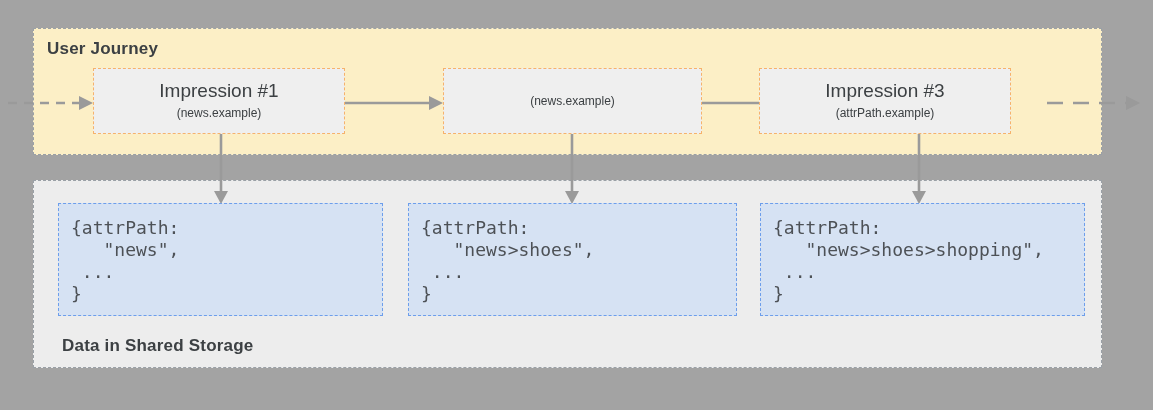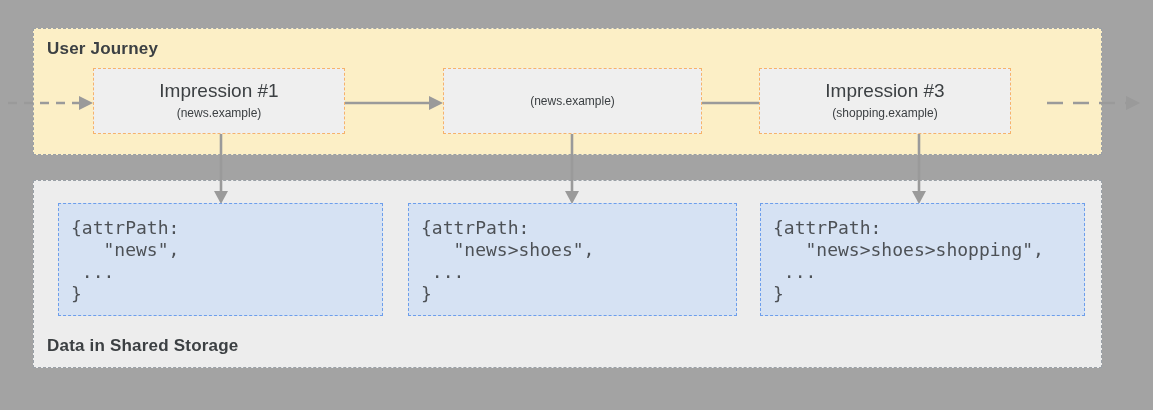--- a/index.html
+++ b/index.html
@@ -10,21 +10,21 @@
   html,body{margin:0;padding:0;background:#fff;}
   .canvas{
     position:relative;width:1153px;height:410px;background:#a3a3a3;overflow:hidden;
     font-family:"Liberation Sans",sans-serif;color:var(--text);
   }
   .panel{position:absolute;box-sizing:border-box;border:1.5px dashed var(--panel-border);}
   .journey-panel{left:33px;top:28px;width:1069px;height:127px;background:var(--journey-bg);}
   .storage-panel{left:33px;top:180px;width:1069px;height:188px;background:var(--storage-bg);}
   .panel-label{position:absolute;font-weight:bold;font-size:17px;letter-spacing:.2px;color:var(--text);}
   .journey-label{left:13px;top:10px;}
-  .storage-label{left:13px;bottom:11px;}
+  .storage-label{left:28px;bottom:11px;}
   .impression{
     position:absolute;top:68px;height:66px;box-sizing:border-box;
     background:var(--impression-bg);border:1.5px dashed var(--impression-border);
     display:flex;flex-direction:column;align-items:center;justify-content:center;
     text-align:center;
   }
   .imp-1{left:93px;width:252px;}
   .imp-2{left:443px;width:259px;}
   .imp-3{left:759px;width:252px;}
   .imp-title{font-size:19px;line-height:24px;color:var(--text);}
@@ -93,21 +93,21 @@
 
   <div class="impression imp-1">
     <div class="imp-title">Impression #1</div>
     <div class="imp-site">(news.example)</div>
   </div>
   <div class="impression imp-2">
     <div class="imp-site">(news.example)</div>
   </div>
   <div class="impression imp-3">
     <div class="imp-title">Impression #3</div>
-    <div class="imp-site">(shopping.example)</div>
+    <div class="imp-site">(attrPath.example)</div>
   </div>
 
   <div class="record rec-1">
     <pre>{attrPath:
    "news",
  ...
 }</pre>
   </div>
   <div class="record rec-2">
     <pre>{attrPath:

